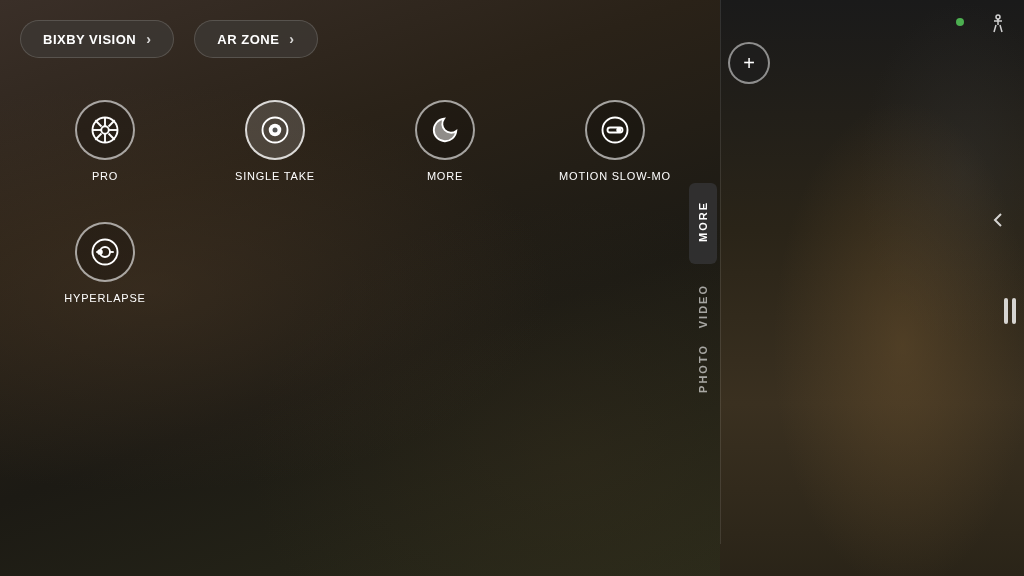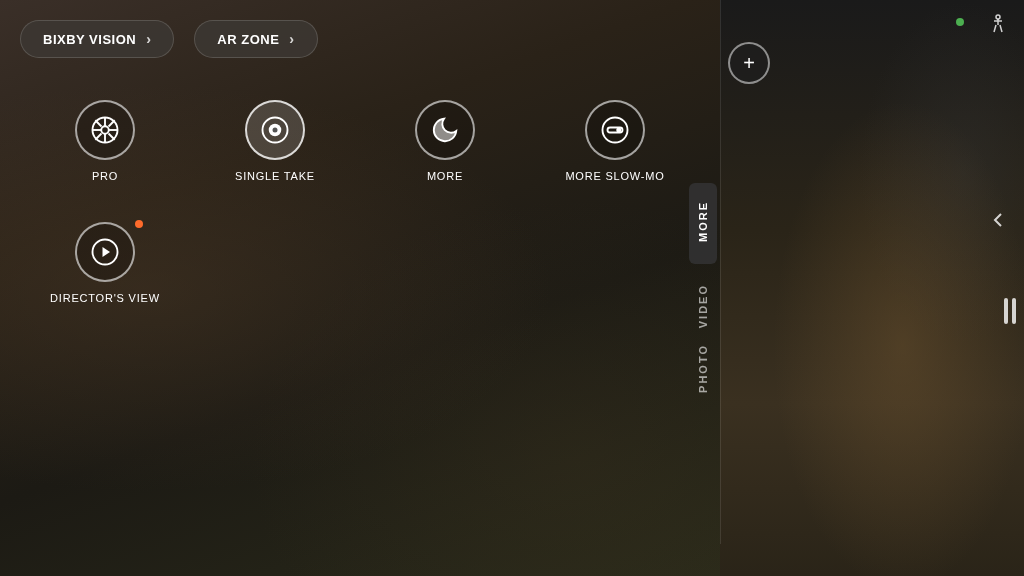--- a/index.html
+++ b/index.html
@@ -338,38 +338,38 @@
 
 
       <div class="mode-item">
         <div class="mode-icon-wrap">
           <svg viewBox="0 0 24 24">
             <circle cx="12" cy="12" r="10"></circle>
             <rect x="6" y="10" width="12" height="4" rx="2" fill="none" stroke="white" stroke-width="1.5"></rect>
             <circle cx="15" cy="12" r="2" fill="white" stroke="none"></circle>
           </svg>
         </div>
-        <span class="mode-label">MORE SLOW-MO</span>
-      </div>
-
-
-
-
-      <div class="mode-item directors-view">
-        <div style="position:relative;">
-          <div class="mode-icon-wrap">
-            <svg viewBox="0 0 24 24">
-              <circle cx="12" cy="12" r="10"></circle>
-              <polygon points="10,8 16,12 10,16" fill="white" stroke="none"></polygon>
-            </svg>
-          </div>
-          <div class="directors-dot"></div>
+        <span class="mode-label">MOTION SLOW-MO</span>
+      </div>
+
+
+      <div class="mode-item">
+        <div class="mode-icon-wrap">
+          <svg viewBox="0 0 24 24">
+            <circle cx="12" cy="12" r="10"></circle>
+            <circle cx="12" cy="12" r="4" fill="none" stroke="white" stroke-width="1.5"></circle>
+            <line x1="5" y1="12" x2="8" y2="12"></line>
+            <line x1="16" y1="12" x2="19" y2="12"></line>
+            <circle cx="8" cy="12" r="1.5" fill="white"></circle>
+          </svg>
         </div>
-        <span class="mode-label">DIRECTOR'S VIEW</span>
-      </div>
+        <span class="mode-label">HYPERLAPSE</span>
+      </div>
+
+
 
     </div>
 
     <div class="side-labels">
       <div class="more-label-wrap">
         <span class="side-label more-label">MORE</span>
       </div>
       <span class="side-label video-label">VIDEO</span>
       <span class="side-label photo-label">PHOTO</span>
     </div>

